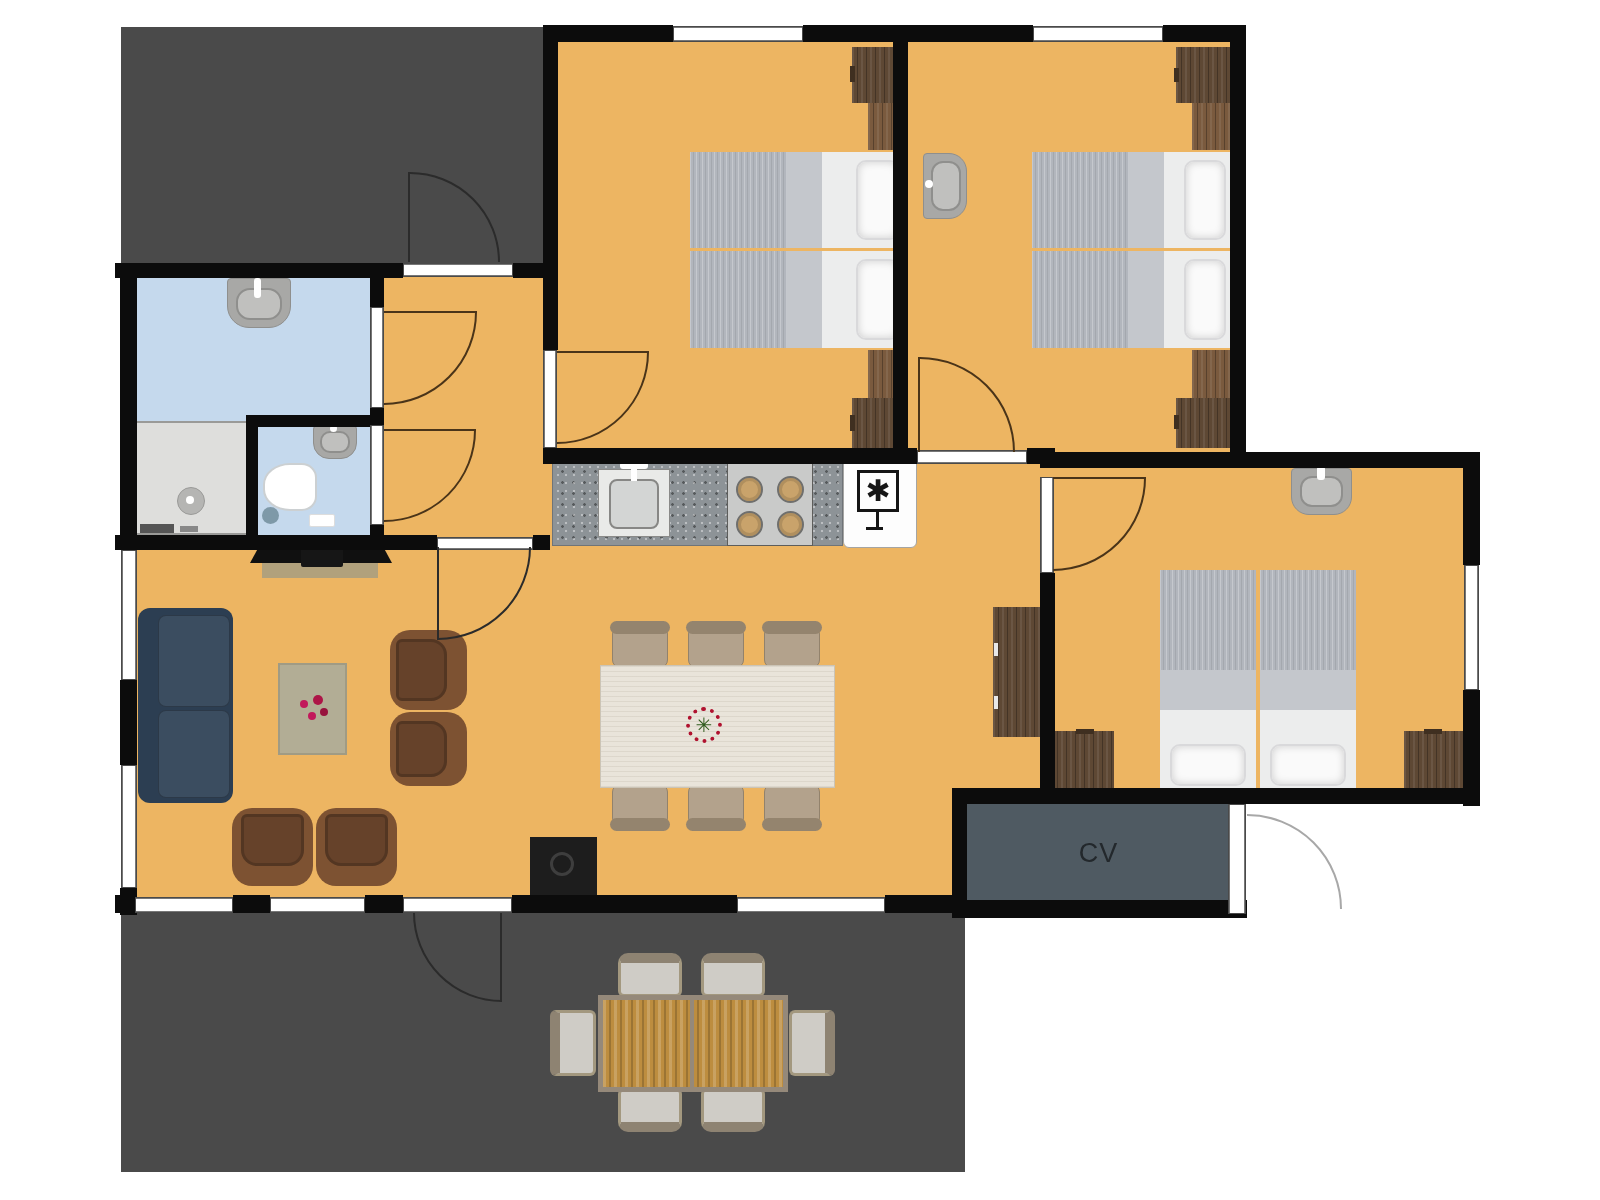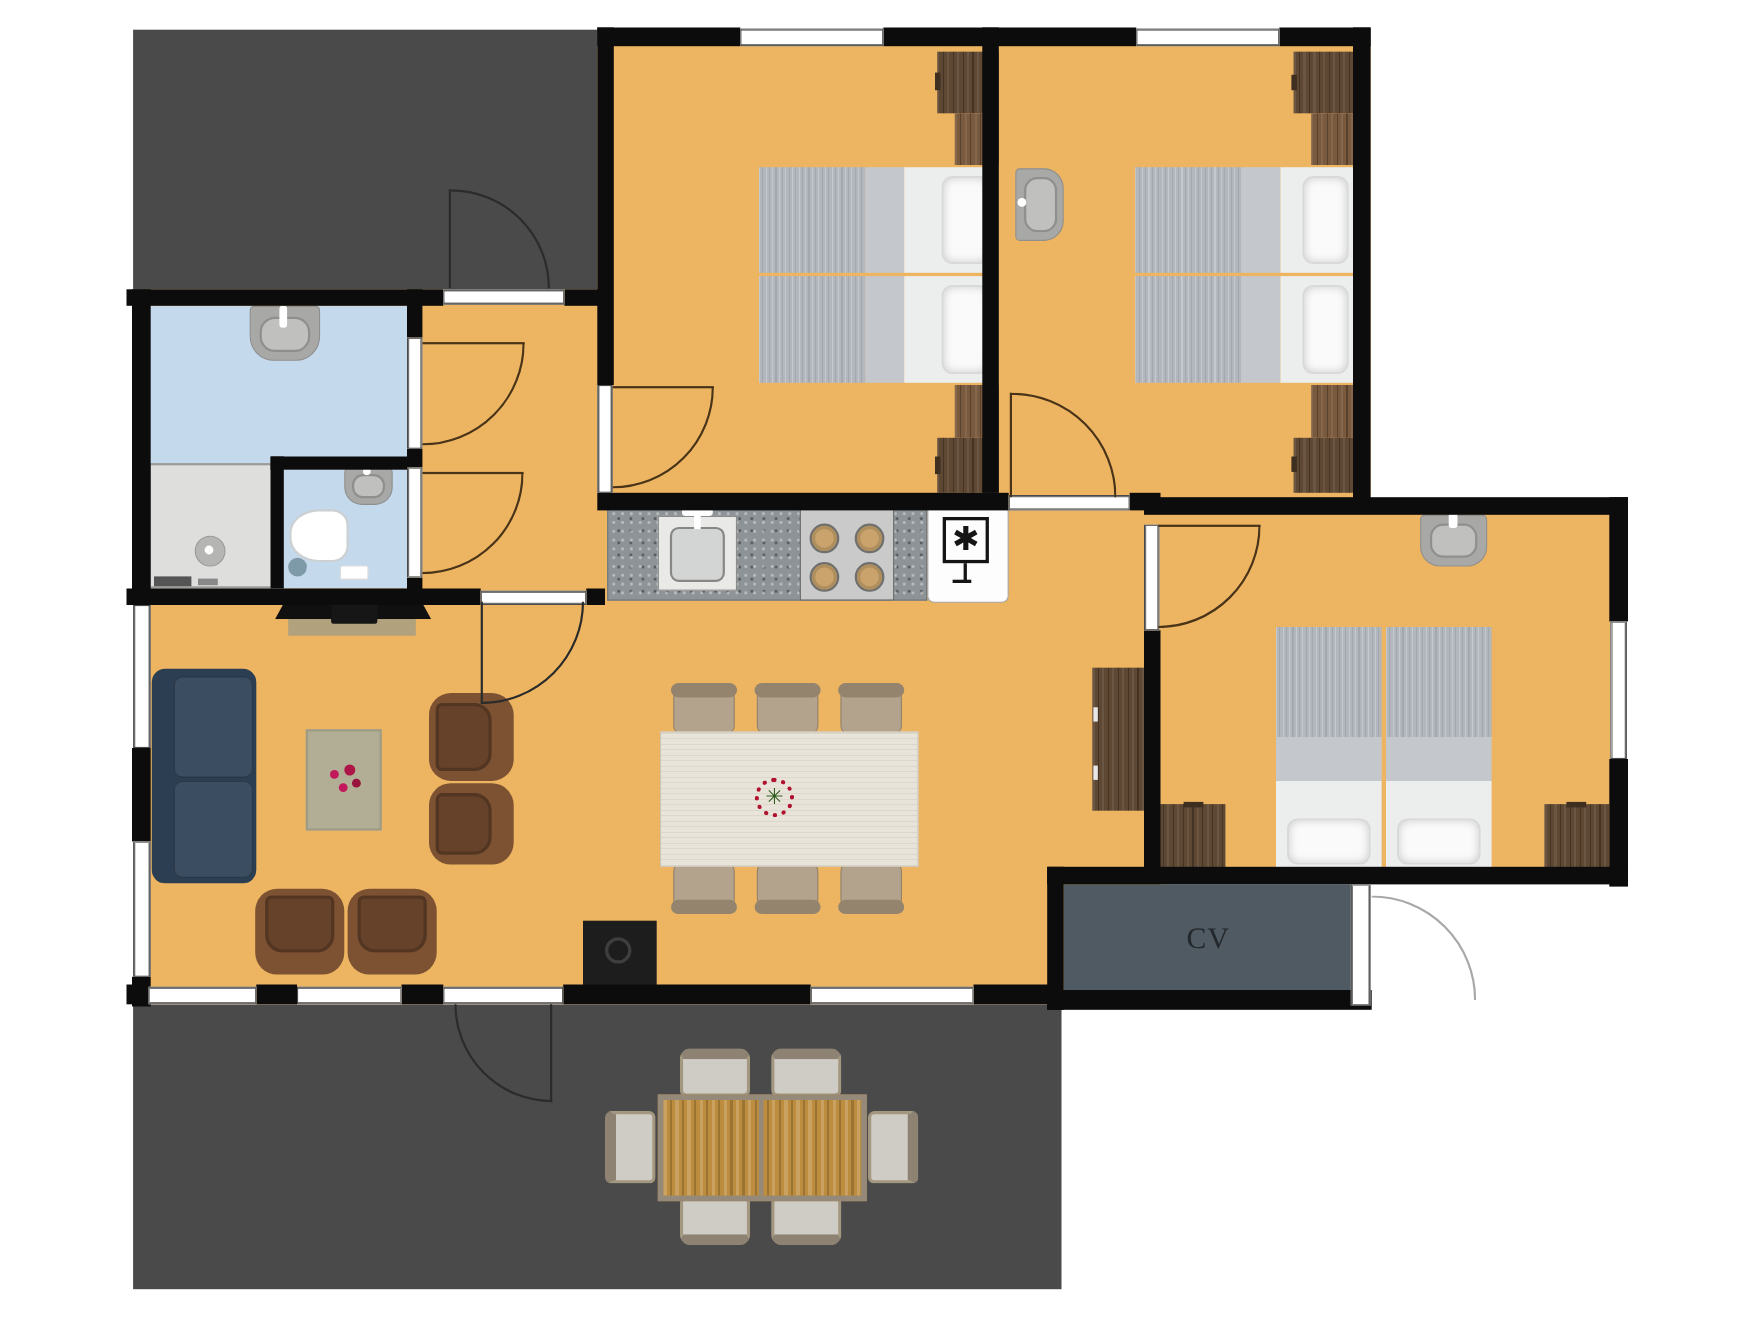--- a/index.html
+++ b/index.html
@@ -16,21 +16,21 @@
   html,body{margin:0;padding:0;background:#fff;font-family:"Liberation Sans",sans-serif;}
   .plan{position:relative;width:1600px;height:1200px;background:#fff;overflow:hidden;}
   .abs{position:absolute;}
   .wall{position:absolute;background:var(--wall);}
   .floor{position:absolute;}
   .f-main{background:var(--floor);}
   .f-terrace{background:var(--terrace);}
   .f-bath{background:var(--bathroom);}
   .f-shower{background:var(--shower);border:2px solid #9a9a98;box-sizing:border-box;}
   .f-cv{background:var(--cv_room);display:flex;align-items:center;justify-content:center;}
-  .cv-label{color:var(--cv_text);font-size:27px;letter-spacing:1px;font-family:Liberation Serif, serif;}
+  .cv-label{color:var(--cv_text);font-size:27px;letter-spacing:1px;font-family:Liberation Sans, sans-serif;}
   .win-h{position:absolute;background:var(--window_fill);border:1px solid var(--window_line);box-sizing:border-box;
          box-shadow:inset 0 4px 0 -3px #777,inset 0 -4px 0 -3px #777;}
   .win-v{position:absolute;background:var(--window_fill);border:1px solid var(--window_line);box-sizing:border-box;
          box-shadow:inset 4px 0 0 -3px #777,inset -4px 0 0 -3px #777;}
   .arc{position:absolute;border:2px solid var(--arc_wood);border-radius:50%;box-sizing:border-box;background:transparent;}
   .arc-main{border-color:var(--arc_main);}
   .arc-light{border-color:var(--arc_light);}
   .q-ne{clip-path:polygon(50% 0,100% 0,100% 50%,50% 50%);}
   .q-se{clip-path:polygon(50% 50%,100% 50%,100% 100%,50% 100%);}
   .q-sw{clip-path:polygon(0 50%,50% 50%,50% 100%,0 100%);}

